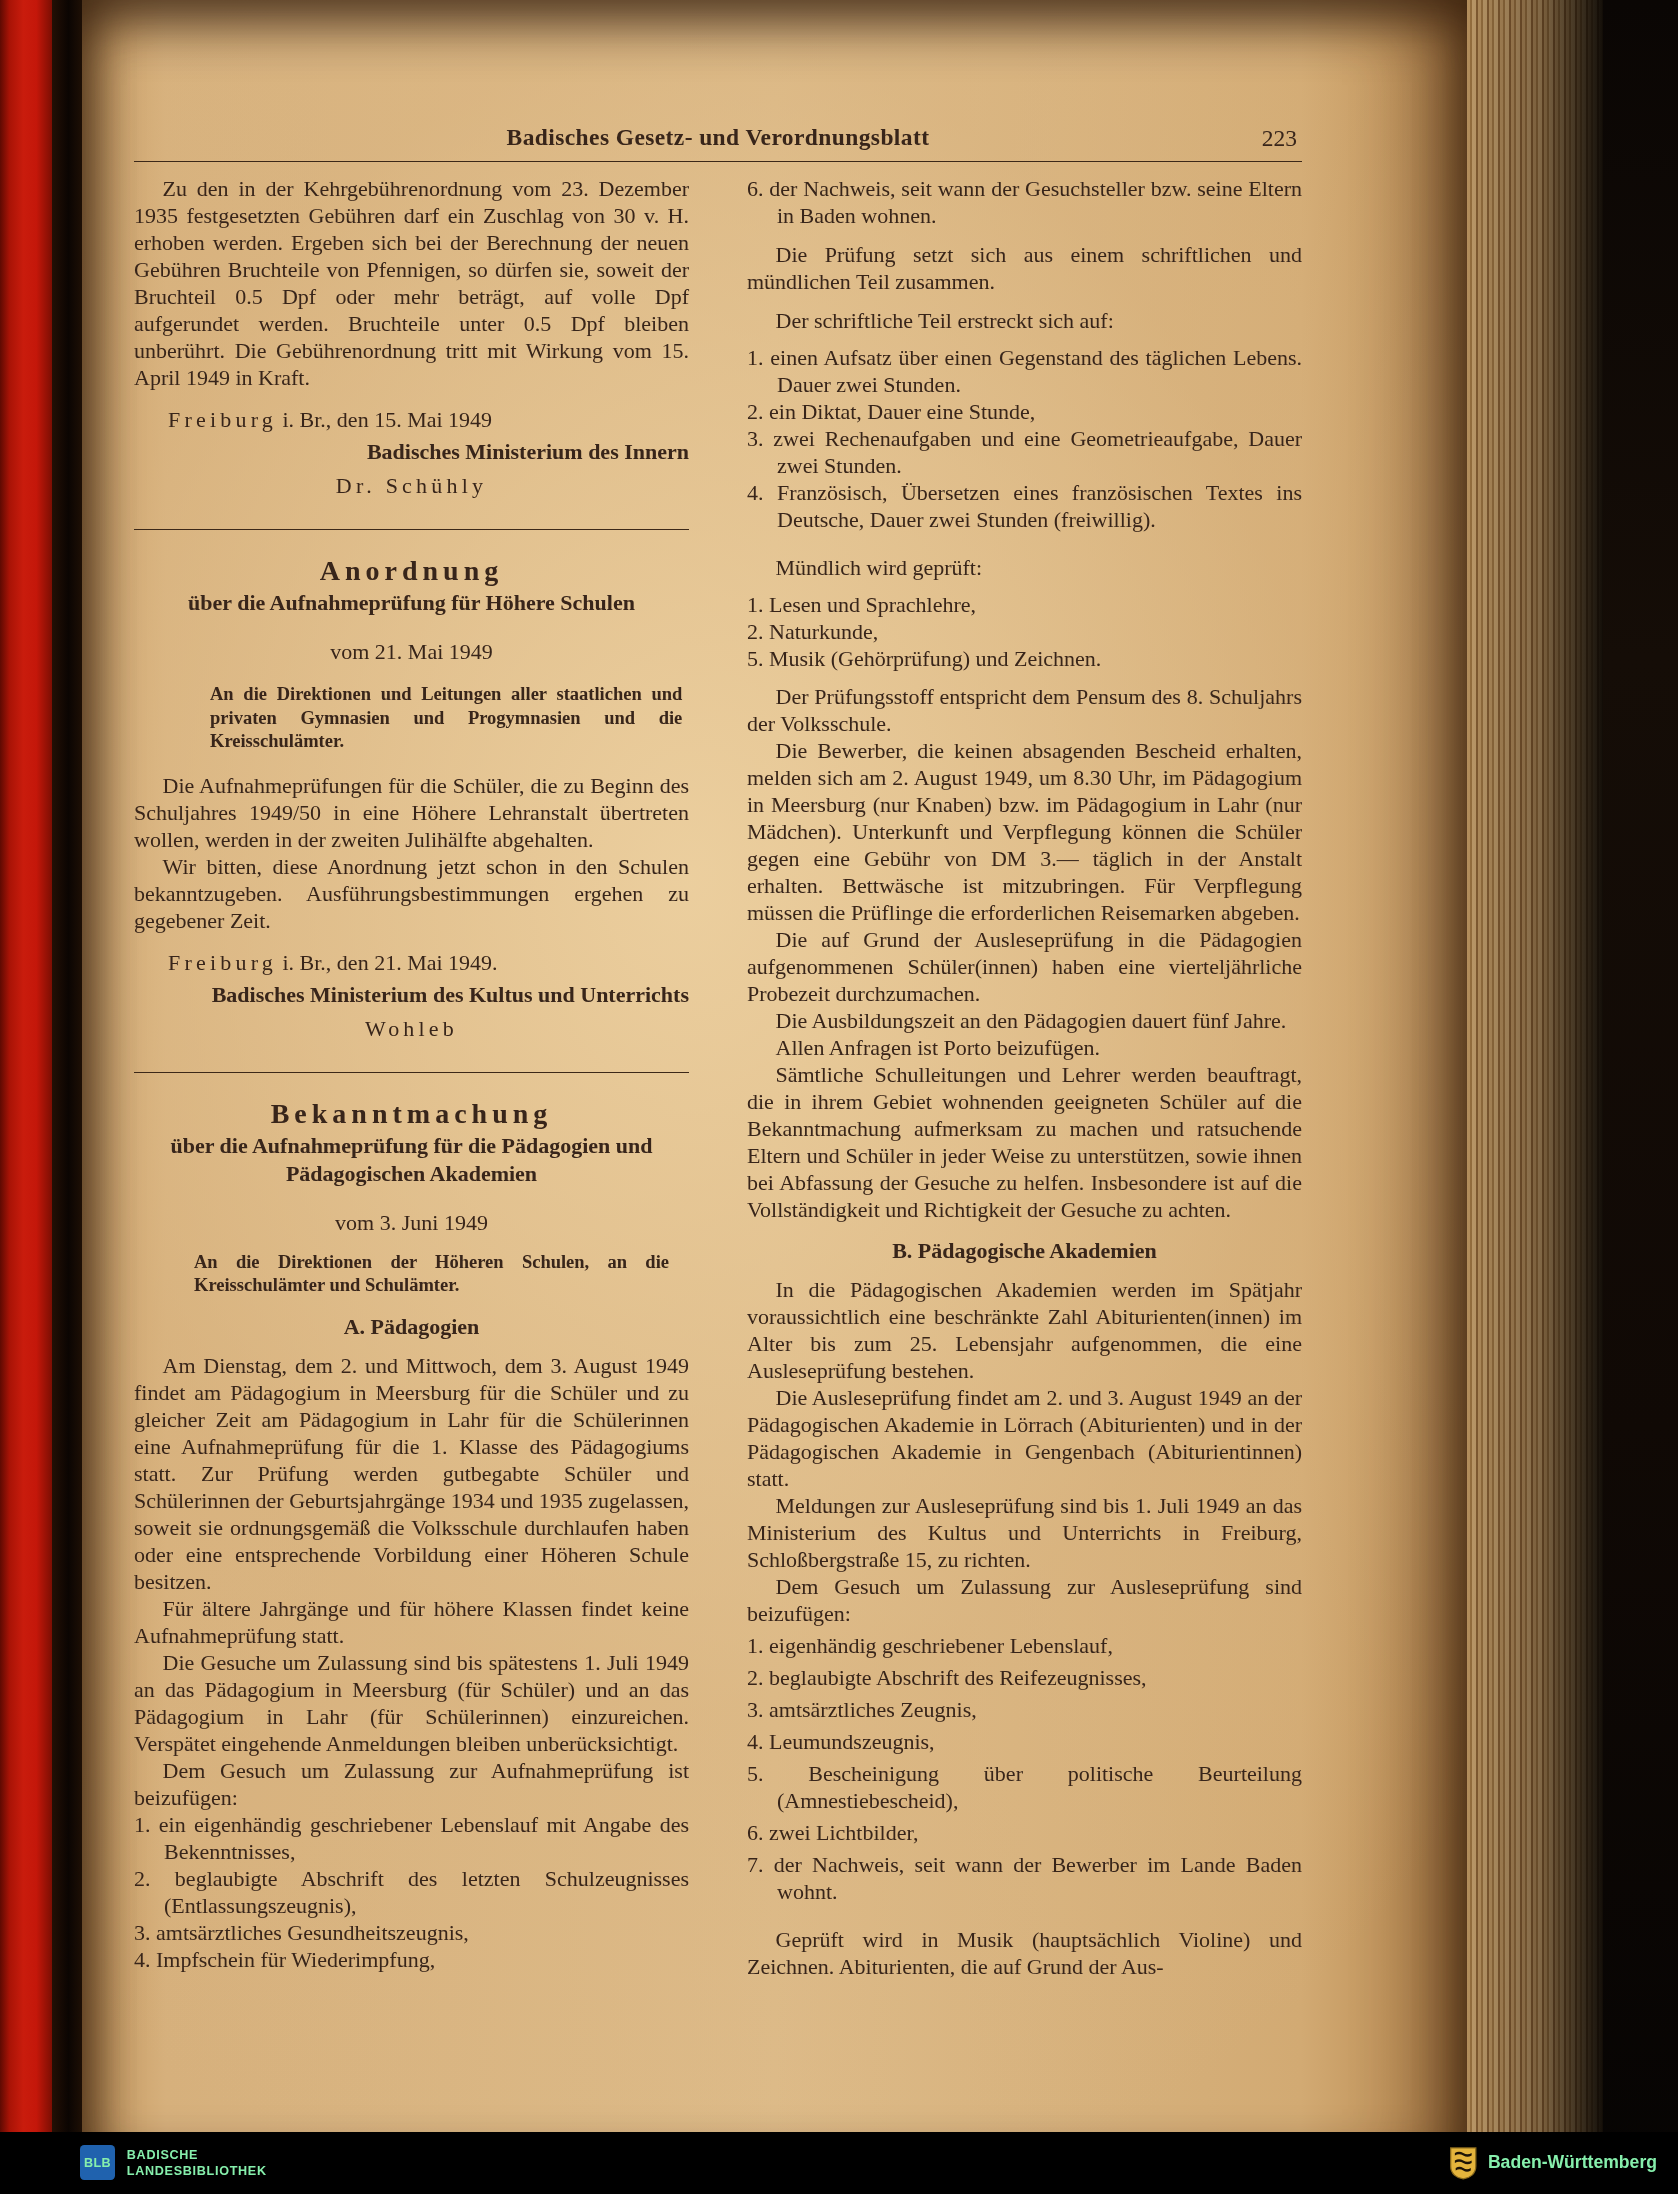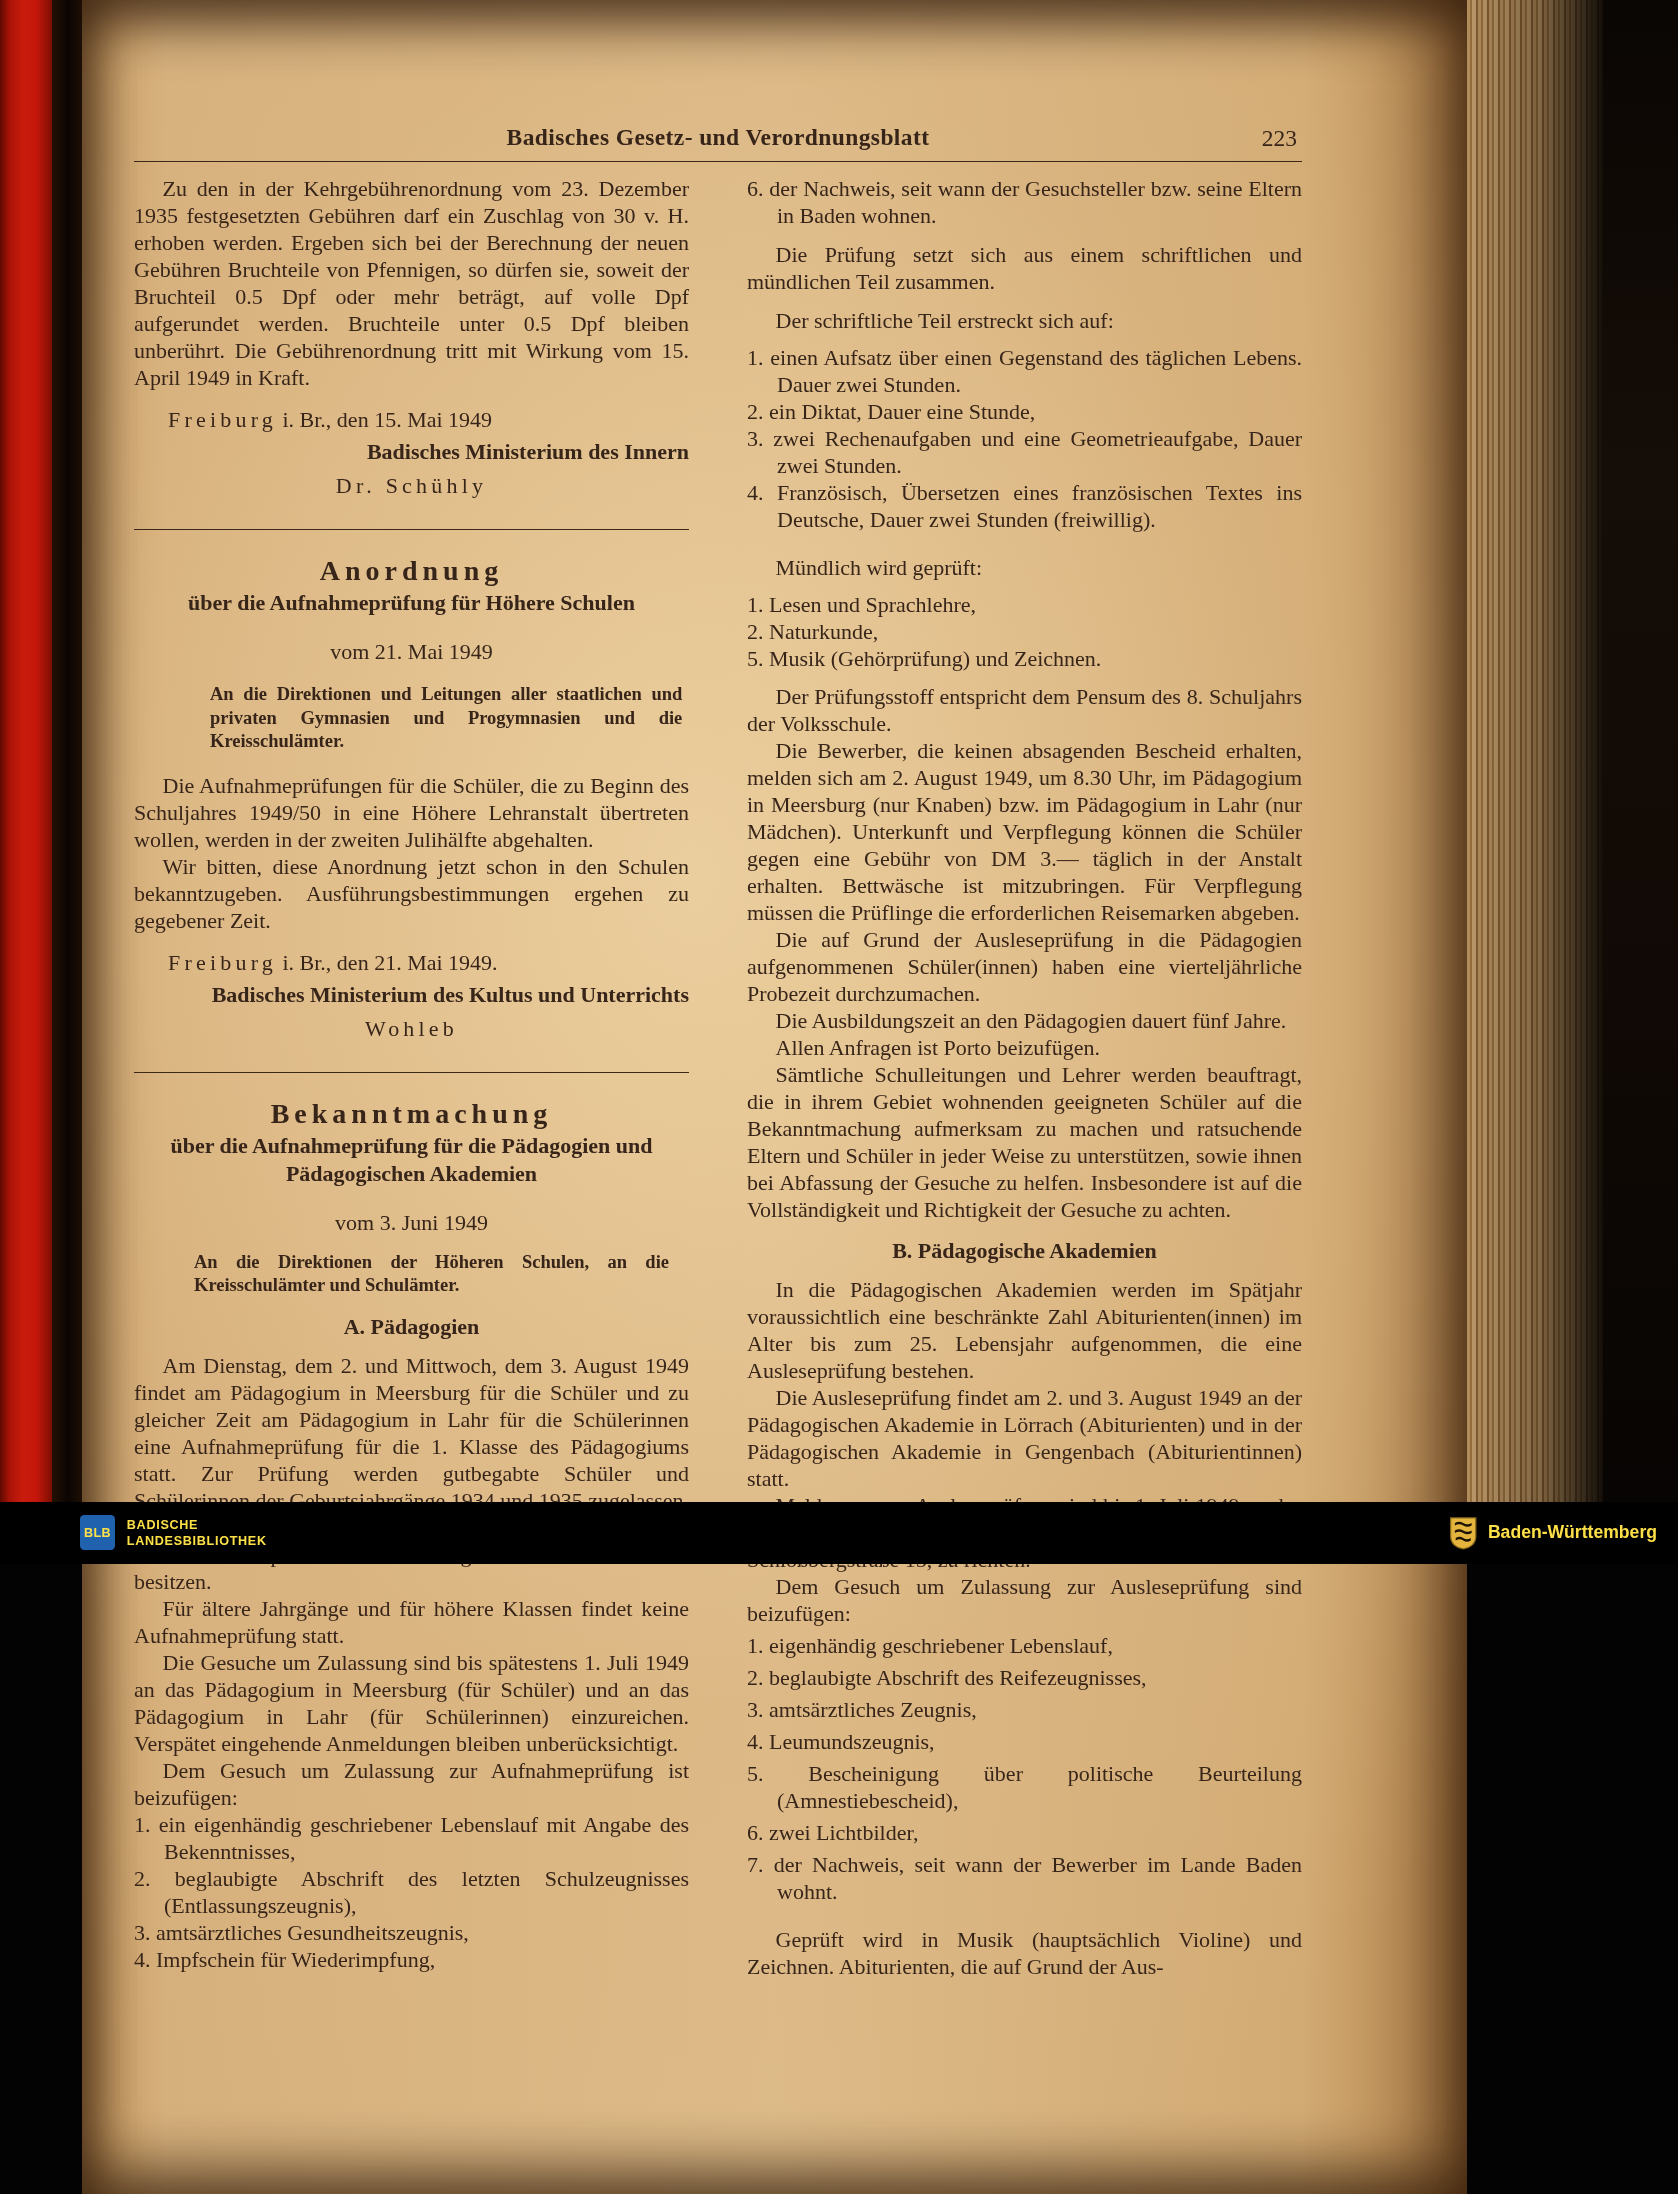--- a/index.html
+++ b/index.html
@@ -3,21 +3,21 @@
 <meta charset="utf-8">
 <style>
   * { box-sizing: border-box; }
   html, body { margin: 0; padding: 0; }
   body {
     width: 1679px; height: 2194px;
     background: #030303;
     overflow: hidden;
     font-family: "Liberation Serif", "DejaVu Serif", serif;
   }
-  .stage { position: relative; width: 1679px; height: 1564px; background: #030303; }
+  .stage { position: relative; width: 1679px; height: 2194px; background: #030303; }
 
   
   .spine {
     position: absolute; left: 0; top: 0; width: 52px; height: 100%;
     background: linear-gradient(90deg, #5e0a02 0%, #a81306 18%, #c91c0d 45%, #c4170a 70%, #7c0e03 100%);
   }
   .gutter {
     position: absolute; left: 52px; top: 0; width: 30px; height: 100%;
     background: linear-gradient(90deg, #231005 0%, #0b0502 55%, #1d0f05 100%);
   }
@@ -88,21 +88,21 @@
   .mt12 { margin-top: 10px; }
   .mt14 { margin-top: 11.8px; }
   .mt16 { margin-top: 21px; }
 
   
   .footer {
     position: absolute; left: 0; bottom: 0; width: 1679px; height: 62px;
     background: #000; z-index: 20;
     display: flex; align-items: center; justify-content: space-between;
     padding: 0 22px 1px 80px;
-    font-family: "Liberation Sans", sans-serif; color: #fde047;
+    font-family: "Liberation Sans", sans-serif; color: #86efac;
   }
   .f-left { display: flex; align-items: center; gap: 11.8px; }
   .blb-logo {
     width: 35px; height: 35px; border-radius: 4.2px; background: #2062ae;
     display: flex; align-items: center; justify-content: center;
     font-weight: bold; font-size: 12.6px; letter-spacing: 0.4px;
   }
   .lib-name { font-size: 12.6px; font-weight: bold; letter-spacing: 0.7px; line-height: 16px; }
   .f-right { display: flex; align-items: center; gap: 10px; }
   .region-label { font-size: 17.6px; font-weight: bold; }

